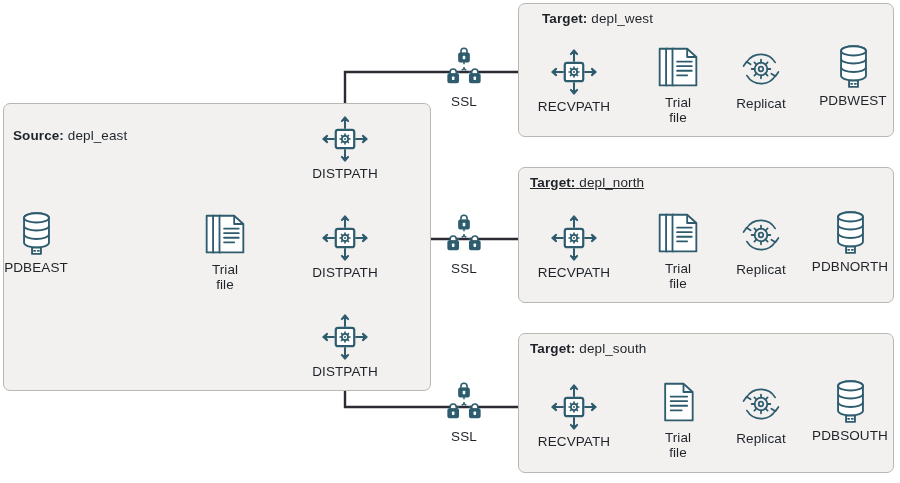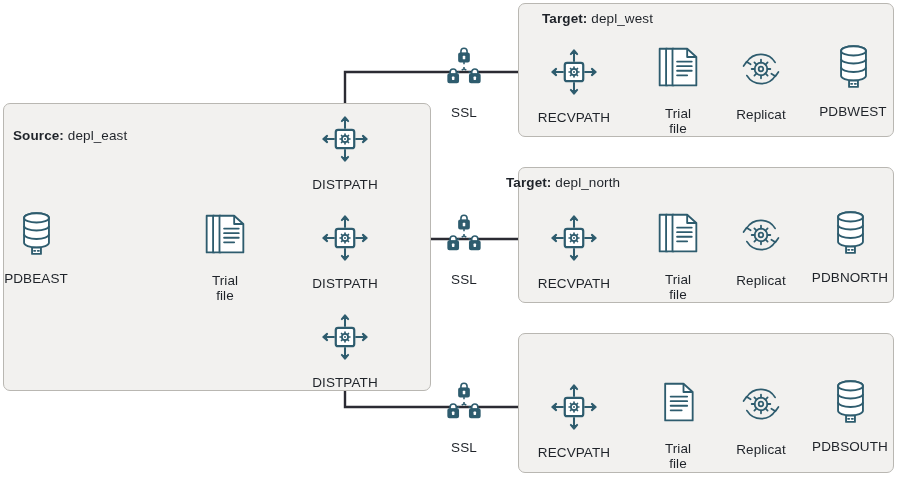--- a/index.html
+++ b/index.html
@@ -41,21 +41,21 @@
   }
   .node .glyph{
     height:48px;
     display:flex;align-items:center;justify-content:center;
   }
   .node .cap{
     font-size:13.5px;
     line-height:15px;
     color:#1f2329;
     white-space:pre-line;
-    margin-top:14px;
+    margin-top:3px;
     letter-spacing:.1px;
   }
 </style>
 </head>
 <body>
 
 <div id="stage">
 
   <div class="grpbox" style="left:3px;top:103px;width:428px;height:288px;"></div>
   <div class="grpbox" style="left:518px;top:3px;width:376px;height:134px;"></div>
@@ -100,25 +100,29 @@
   <div class="grplabel" style="left:13px;top:112px;margin-top:16px;">
     <b>Source:</b>
     <span class="v">depl_east</span>
   </div>
 
   <div class="grplabel" style="left:530px;top:11px;margin-left:12px;">
     <b>Target:</b>
     <span class="v">depl_west</span>
   </div>
 
-  <div class="grplabel" style="left:506px;top:175px;">
+  <div class="grplabel" style="left:530px;top:175px;text-decoration:underline;">
     <b>Target:</b>
     <span class="v">depl_north</span>
   </div>
 
+  <div class="grplabel" style="left:530px;top:341px;">
+    <b>Target:</b>
+    <span class="v">depl_south</span>
+  </div>
 
   <svg width="0" height="0" style="position:absolute" aria-hidden="true">
     <defs>
 
       <symbol id="sym-db" viewBox="0 0 48 54">
         <g fill="none" stroke="#2e5c6e" stroke-width="2.1" stroke-linejoin="round">
           <path d="M10,10 a14,5.2 0 0 1 28,0 l0,28 a14,5.2 0 0 1 -28,0 z" fill="#ffffff"></path>
           <ellipse cx="24" cy="10" rx="14" ry="5.2" fill="#ffffff"></ellipse>
           <path d="M10,19 a14,5.2 0 0 0 28,0"></path>
           <path d="M10,28.5 a14,5.2 0 0 0 28,0"></path>

